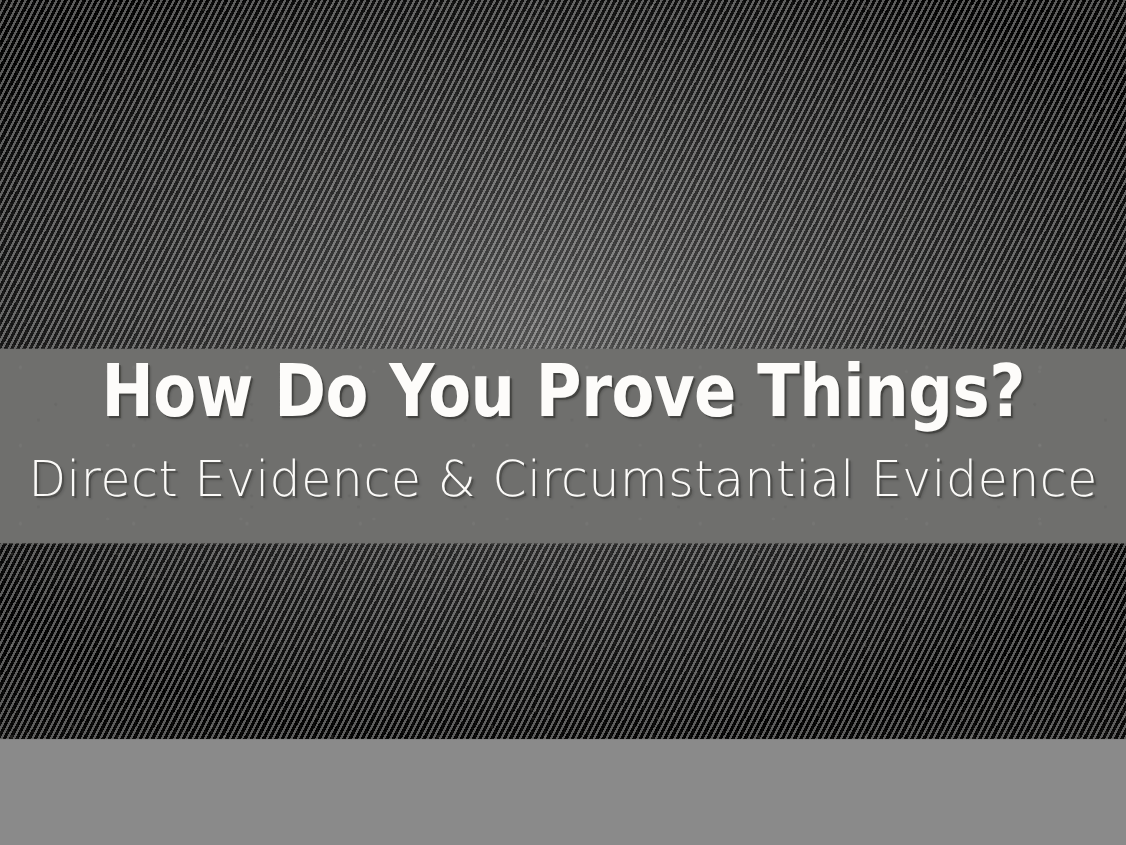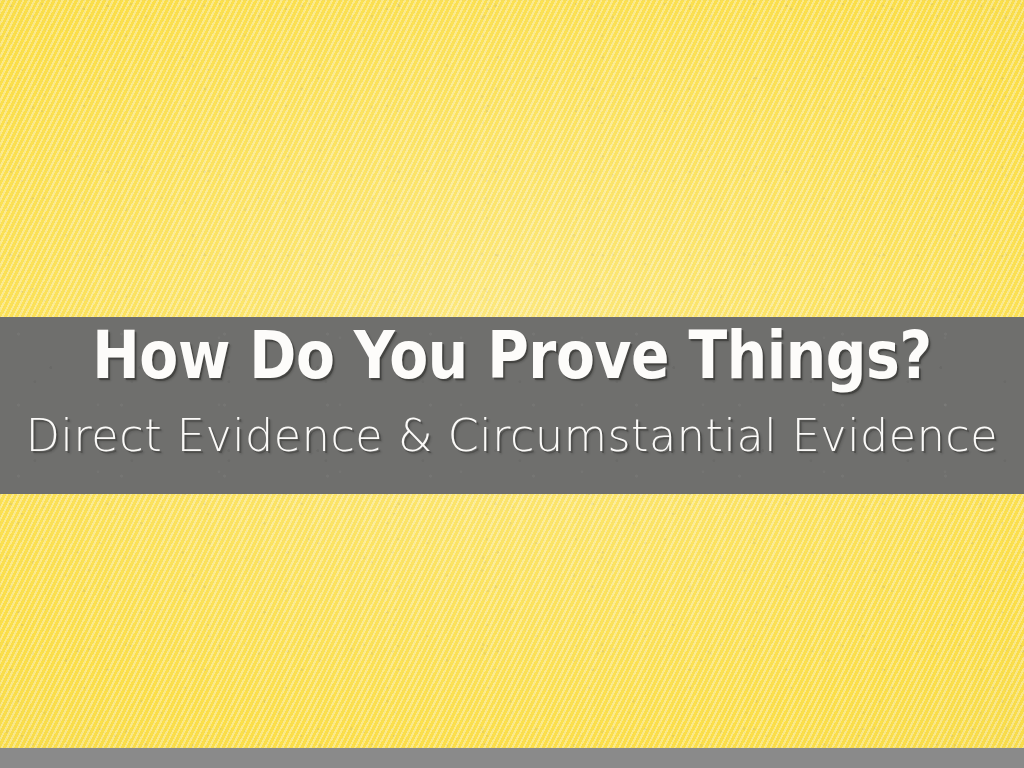--- a/index.html
+++ b/index.html
@@ -5,23 +5,23 @@
 <style>
   html, body {
     margin: 0;
     padding: 0;
     background: #8a8a8a;
   }
 
   .slide {
     position: relative;
     width: 1024px;
-    height: 748px;
+    height: 672px;
     overflow: hidden;
-    background-color: #fde047;
+    background-color: #000000;
     font-family: "Liberation Sans", sans-serif;
   }
 
   
   .paper-texture {
     position: absolute;
     inset: 0;
     pointer-events: none;
     background-image:
       radial-gradient(circle at 11% 7%,  rgba(150,144,134,0.22) 0 1.1px, rgba(0,0,0,0) 1.6px),

